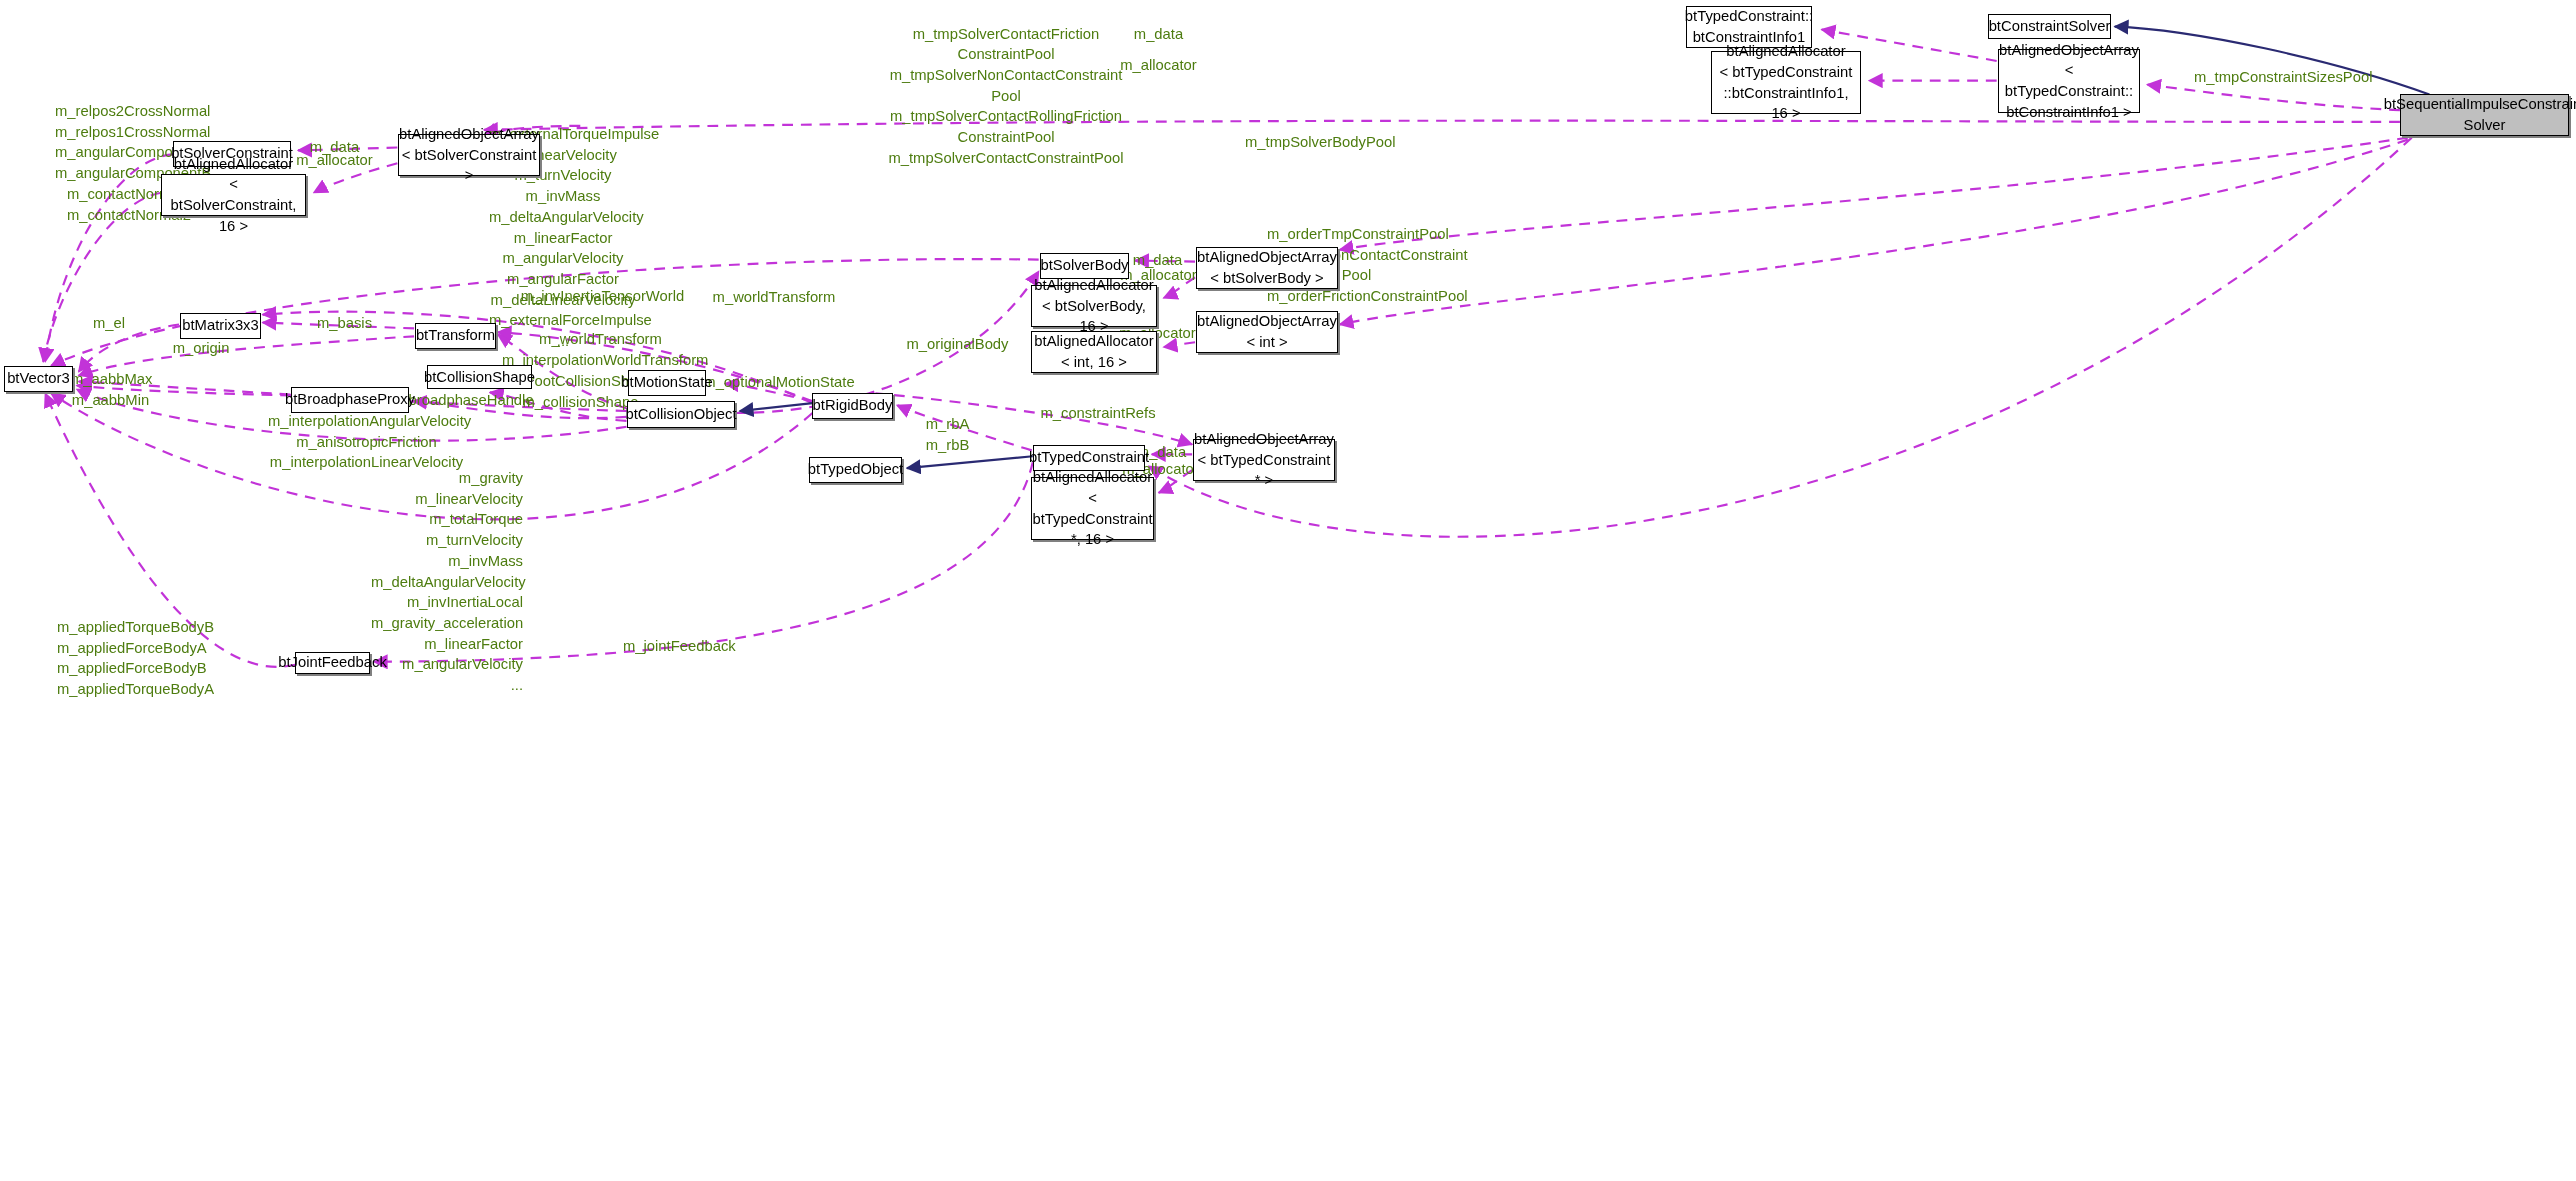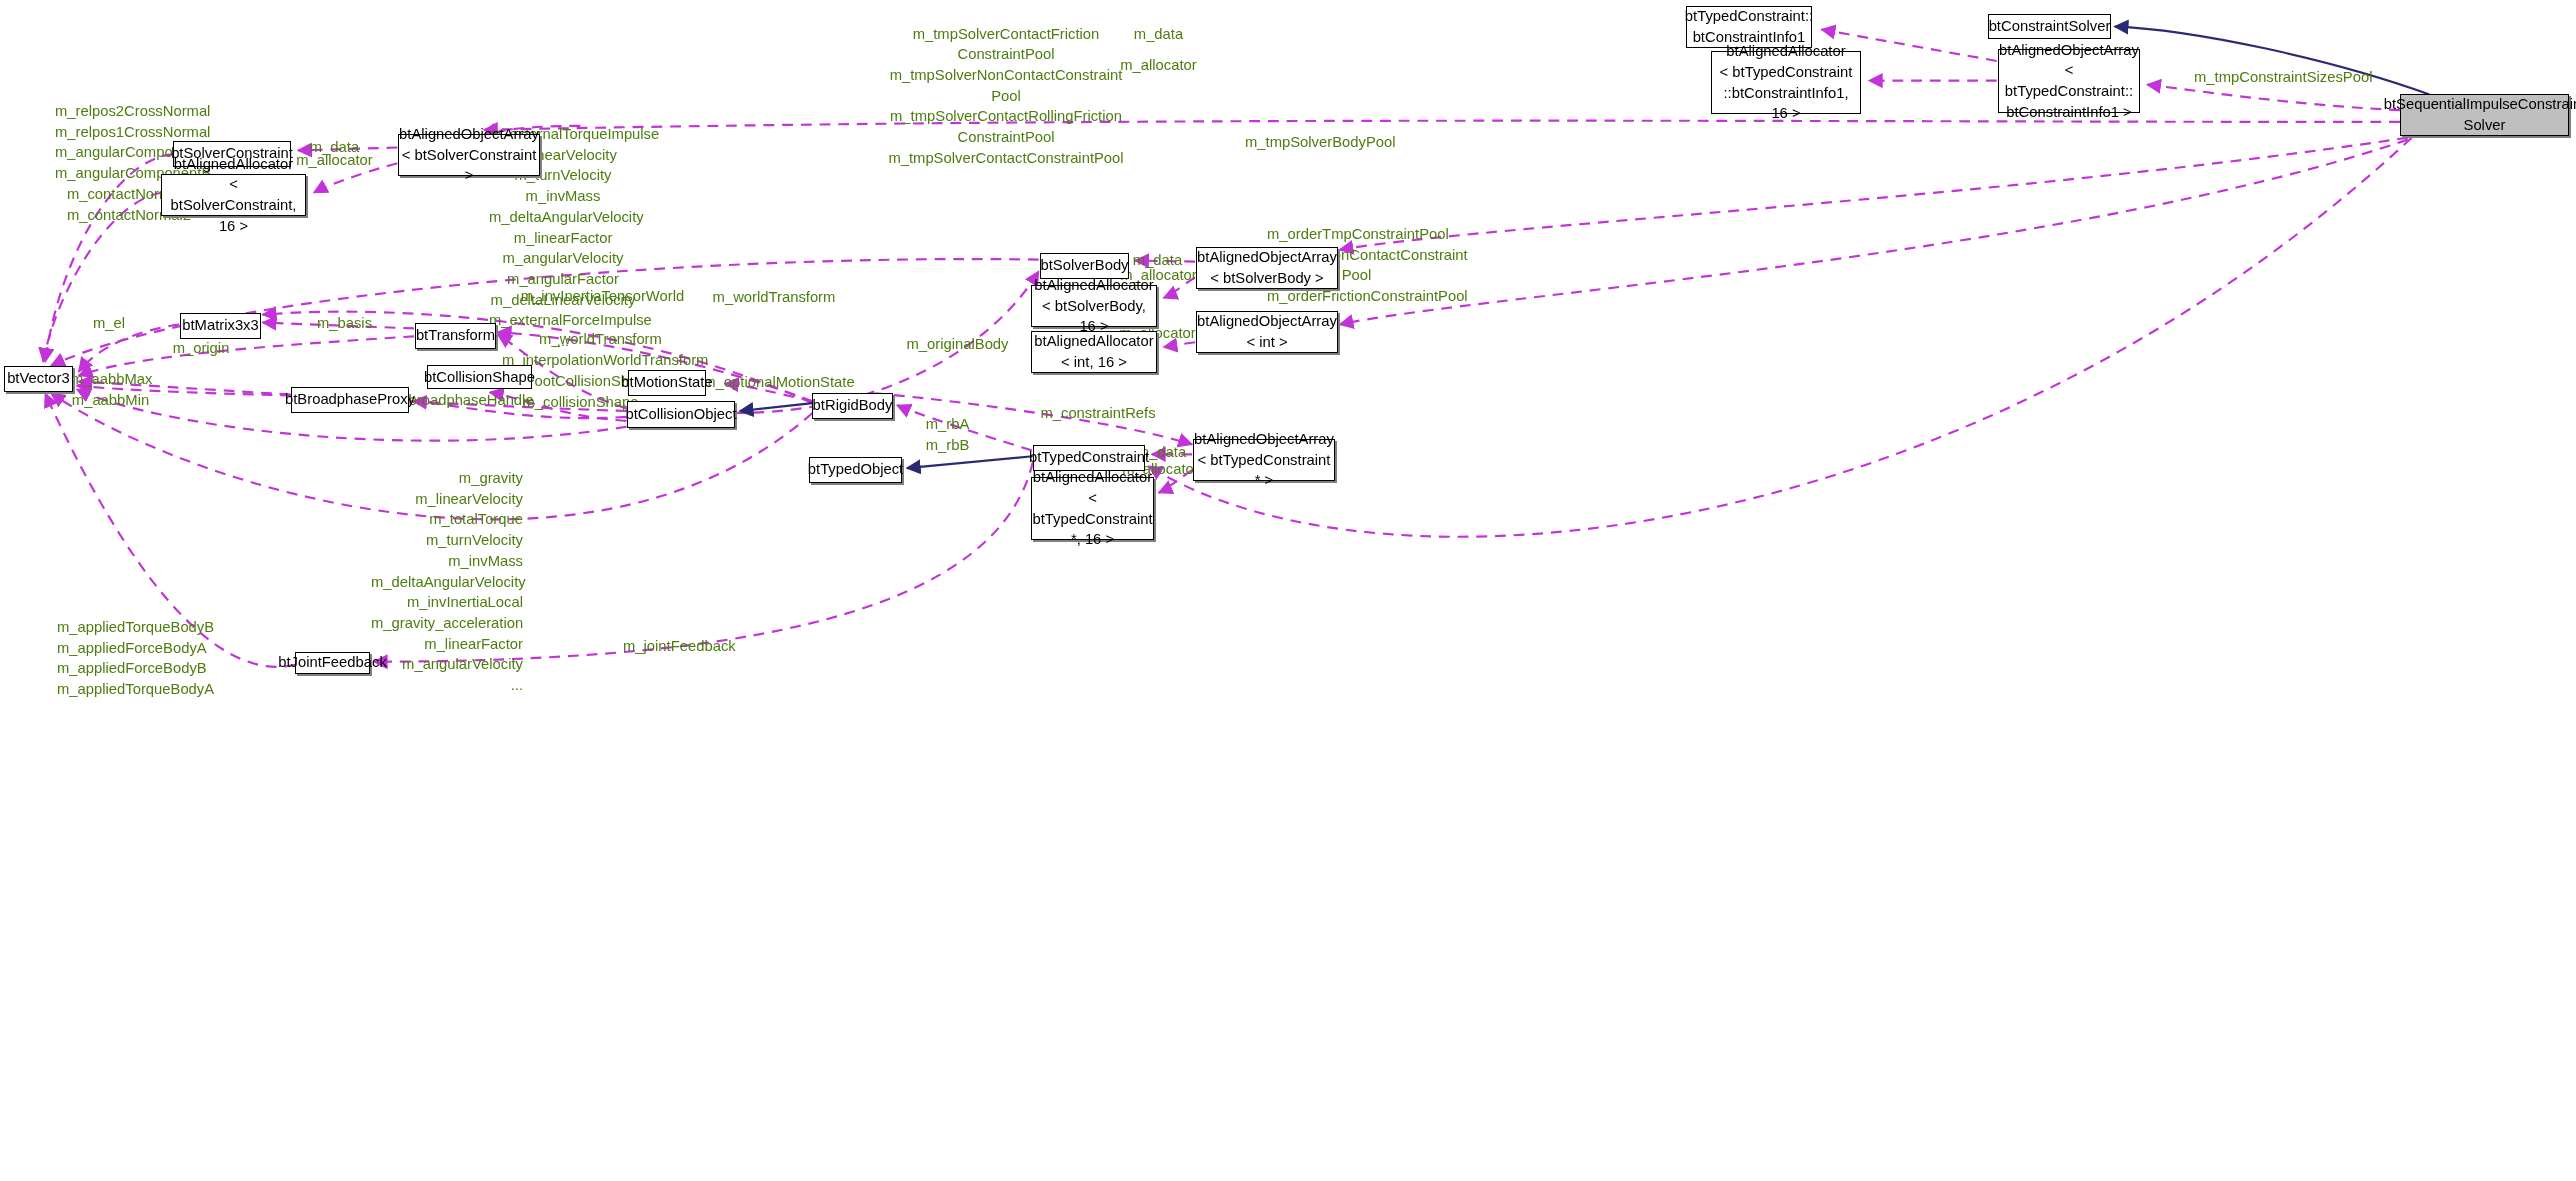--- a/index.html
+++ b/index.html
@@ -224,20 +224,23 @@
     <div class="edge-label" style="left: 502px; top: 329px; width: 197px; text-align: center;">m_worldTransform
 m_interpolationWorldTransform</div>
     <div class="edge-label" style="left: 1118px; top: 323px; width: 79px; text-align: center;">m_allocator</div>
     <div class="edge-label" style="left: 906px; top: 334px; width: 103px; text-align: center;">m_originalBody</div>
     <div class="edge-label" style="left: 71px; top: 369px; width: 79px; text-align: center;">m_aabbMax
 m_aabbMin</div>
     <div class="edge-label" style="left: 509px; top: 371px; width: 143px; text-align: center;">m_rootCollisionShape
 m_collisionShape</div>
     <div class="edge-label" style="left: 703px; top: 372px; width: 152px; text-align: center;">m_optionalMotionState</div>
     <div class="edge-label" style="left: 388px; top: 390px; width: 143px; text-align: center;">m_broadphaseHandle</div>
+    <div class="edge-label" style="left: 268px; top: 411px; width: 197px; text-align: center;">m_interpolationAngularVelocity
+m_anisotropicFriction
+m_interpolationLinearVelocity</div>
     <div class="edge-label" style="left: 1039px; top: 403px; width: 118px; text-align: center;">m_constraintRefs</div>
     <div class="edge-label" style="left: 919px; top: 414px; width: 57px; text-align: center;">m_rbA
 m_rbB</div>
     <div class="edge-label" style="left: 1133px; top: 442px; width: 57px; text-align: center;">m_data</div>
     <div class="edge-label" style="left: 1121px; top: 459px; width: 79px; text-align: center;">m_allocator</div>
     <div class="edge-label" style="left: 371px; top: 468px; width: 152px; text-align: right;">m_gravity
 m_linearVelocity
 m_totalTorque
 m_turnVelocity
 m_invMass

